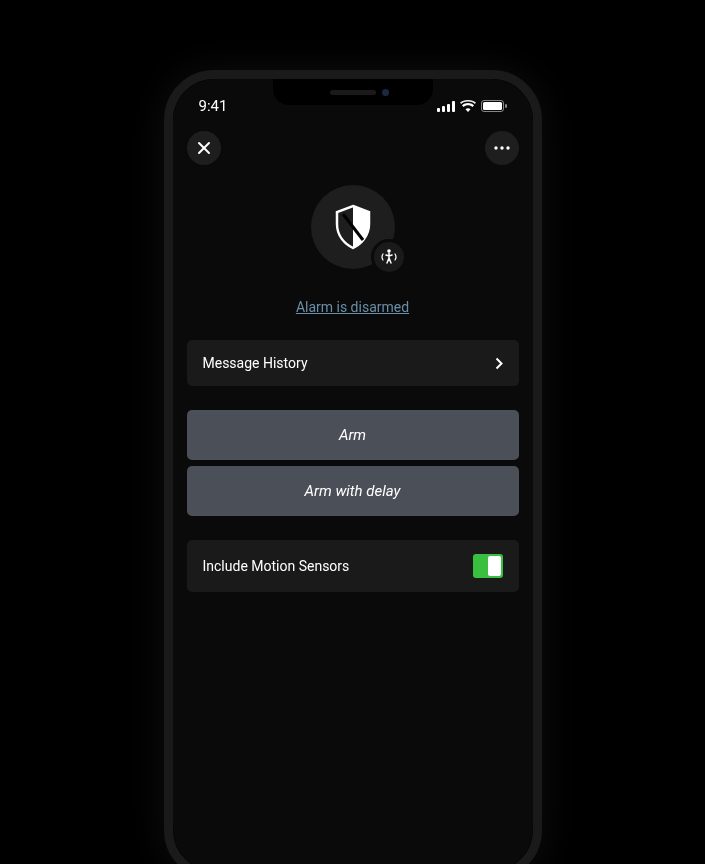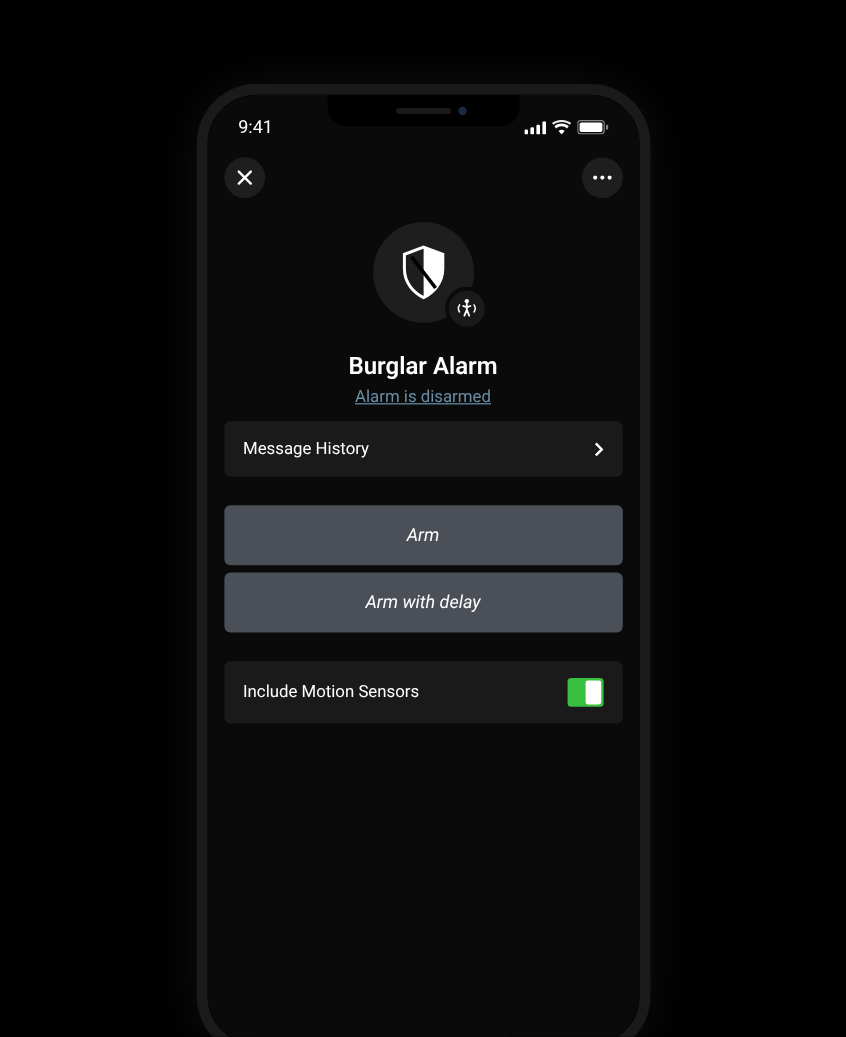--- a/index.html
+++ b/index.html
@@ -138,21 +138,21 @@
       font-weight: 600;
     }
     .alarm-status {
       color: #6b8fa8;
       font-size: 14px;
       margin-top: 6px;
       text-decoration: underline;
     }
     .content {
       padding: 0 14px;
-      margin-top: 12px;
+      margin-top: 25px;
       display: flex;
       flex-direction: column;
       gap: 12px;
     }
     .row-item {
       background: #1a1a1a;
       border-radius: 5px;
       padding: 15px 16px;
       display: flex;
       justify-content: space-between;
@@ -267,21 +267,20 @@
             <circle cx="10" cy="4" r="1.8"></circle>
             <path d="M10 6 L10 11 L8 16 M10 11 L12 16 M7 8 L10 9 L13 8" stroke="#fff" stroke-width="1.5" fill="none" stroke-linecap="round"></path>
             <path d="M4 7 Q2 10 4 13" stroke="#fff" stroke-width="1.2" fill="none" stroke-linecap="round"></path>
             <path d="M16 7 Q18 10 16 13" stroke="#fff" stroke-width="1.2" fill="none" stroke-linecap="round"></path>
           </svg>
         </div>
       </div>
     </div>
 
     <div class="title-section">
-      <div class="alarm-title">Burglar Alarm</div>
       <div class="alarm-status">Alarm is disarmed</div>
     </div>
 
     <div class="content">
       <div class="row-item">
         <span>Message History</span>
         <svg width="8" height="13" viewBox="0 0 8 13" fill="none" stroke="#fff" stroke-width="2">
           <path d="M1.5 1.5 L6.5 6.5 L1.5 11.5"></path>
         </svg>
       </div>

